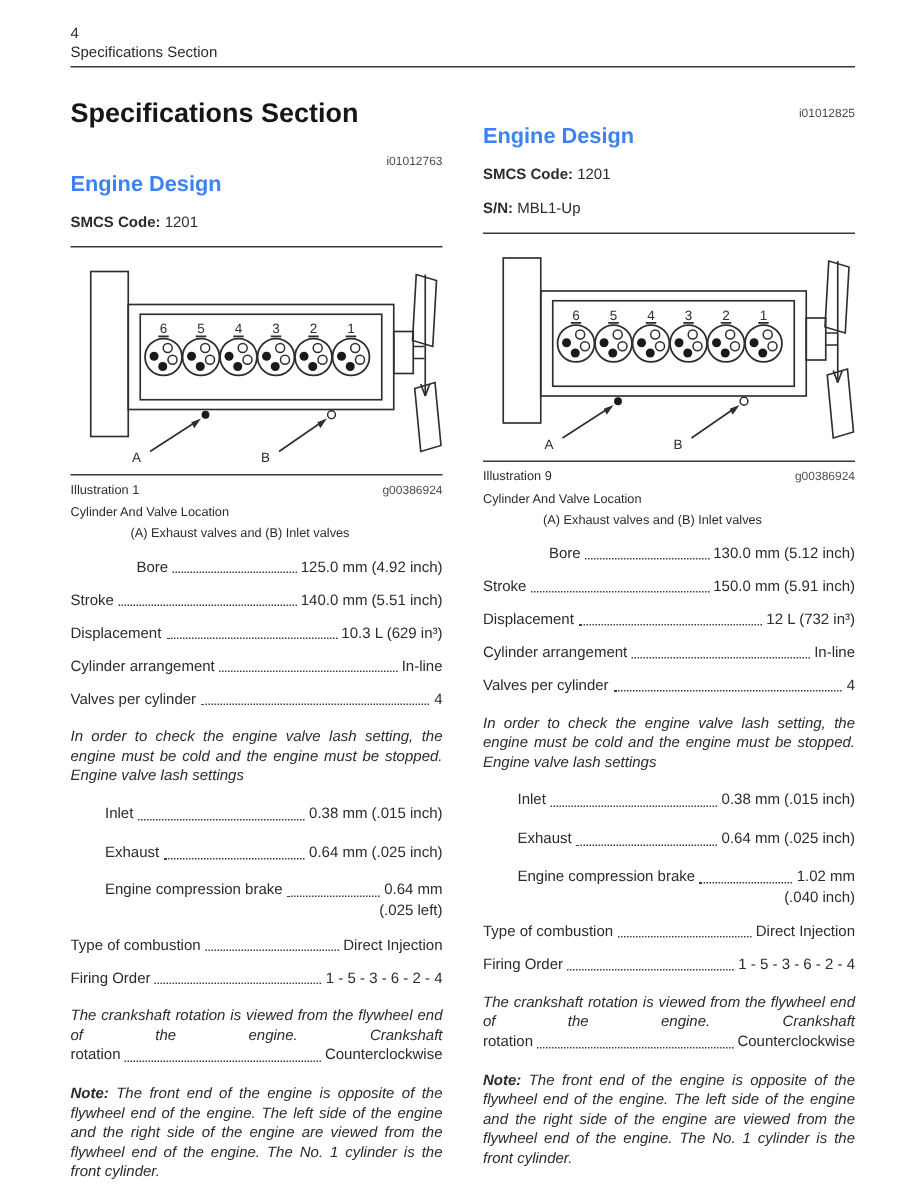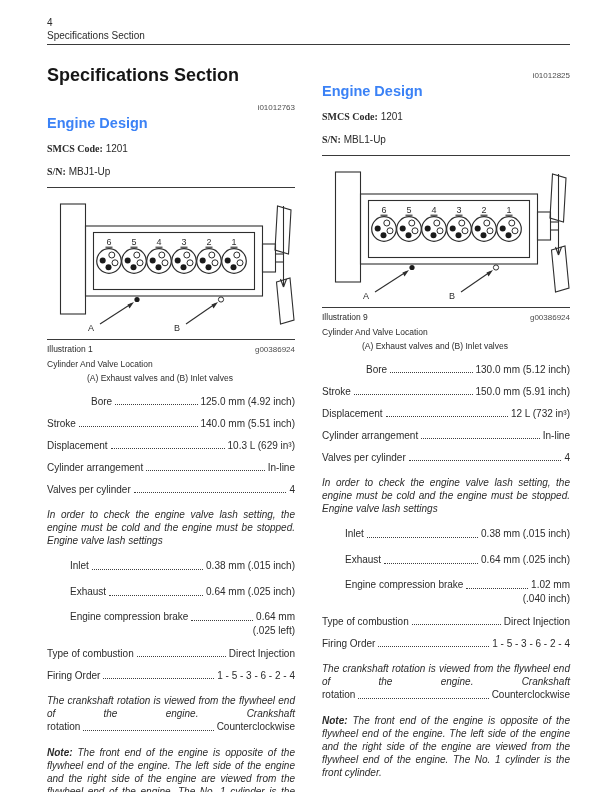--- a/index.html
+++ b/index.html
@@ -9,21 +9,21 @@
   .pg-sec { font-size:10px; line-height:12px; margin-top:1px; }
   hr { border:none; border-top:1px solid #3a3a3a; margin:0; }
   .header-rule { border-top-width:1.5px; margin-top:2px; }
   .columns { display:flex; gap:27px; }
   .col { width:248px; }
   .big-title { font-size:18px; font-weight:bold; color:#161616; margin:20px 0 0; }
   .doc-id { font-size:8px; color:#4d4d4d; text-align:right; margin-top:17px; }
   .col-right .doc-id { margin-top:26px;text-align:right; }
   .eng-heading { font-size:14.5px; font-weight:bold; color:#3b82f6; margin:3px 0 0; }
   .kv { font-size:10px; margin:12px 0 0; }
-  .kv .b { font-weight:bold;font-family:Liberation Serif, serif; }
+  .kv .b { font-weight:bold; }
   .illus-top { margin-top:10px; border-top-width:1.2px; }
   svg.illus { display:block; margin-top:6px; }
   .cap-rule { border-top-width:1.2px; }
   .cap-row { display:flex; justify-content:space-between; align-items:baseline; font-size:8.5px; margin-top:4px; }
   .gnum { font-size:8px; color:#4d4d4d; }
   .cap-title { font-size:8.5px; margin-top:5px; }
   .cap-sub { font-size:8.5px; margin-top:4px;padding-left:40px; }
   .spec-row { display:flex; align-items:baseline; font-size:10px; margin-top:11px; white-space:nowrap; }
   .specs .spec-row:first-child { margin-top:13px;padding-left:44px; }
   .leader { flex:1; min-width:10px; border-bottom:1.4px dotted #3f3f3f; margin:0 3px 2.5px; align-self:flex-end; }
@@ -55,21 +55,20 @@
     <hr class="header-rule">
   </header>
 
   <div class="columns">
 
     <section class="col col-left">
       <h1 class="big-title">Specifications Section</h1>
       <div class="doc-id">i01012763</div>
       <h2 class="eng-heading">Engine Design</h2>
       <p class="kv"><span class="b">SMCS Code:</span> <span>1201</span></p>
-      <p class="kv"><span class="b">S/N:</span> <span>MBJ1-Up</span></p>
 
       <hr class="illus-top">
 
       <svg class="illus" width="248" height="145" viewBox="0 0 248 145">
         <g>
             <rect x="13.5" y="10" width="25" height="110"></rect>
           </g>
         <g>
           <rect x="38.5" y="32" width="177" height="70"></rect>
           <rect x="46.5" y="38.5" width="161" height="57"></rect>

